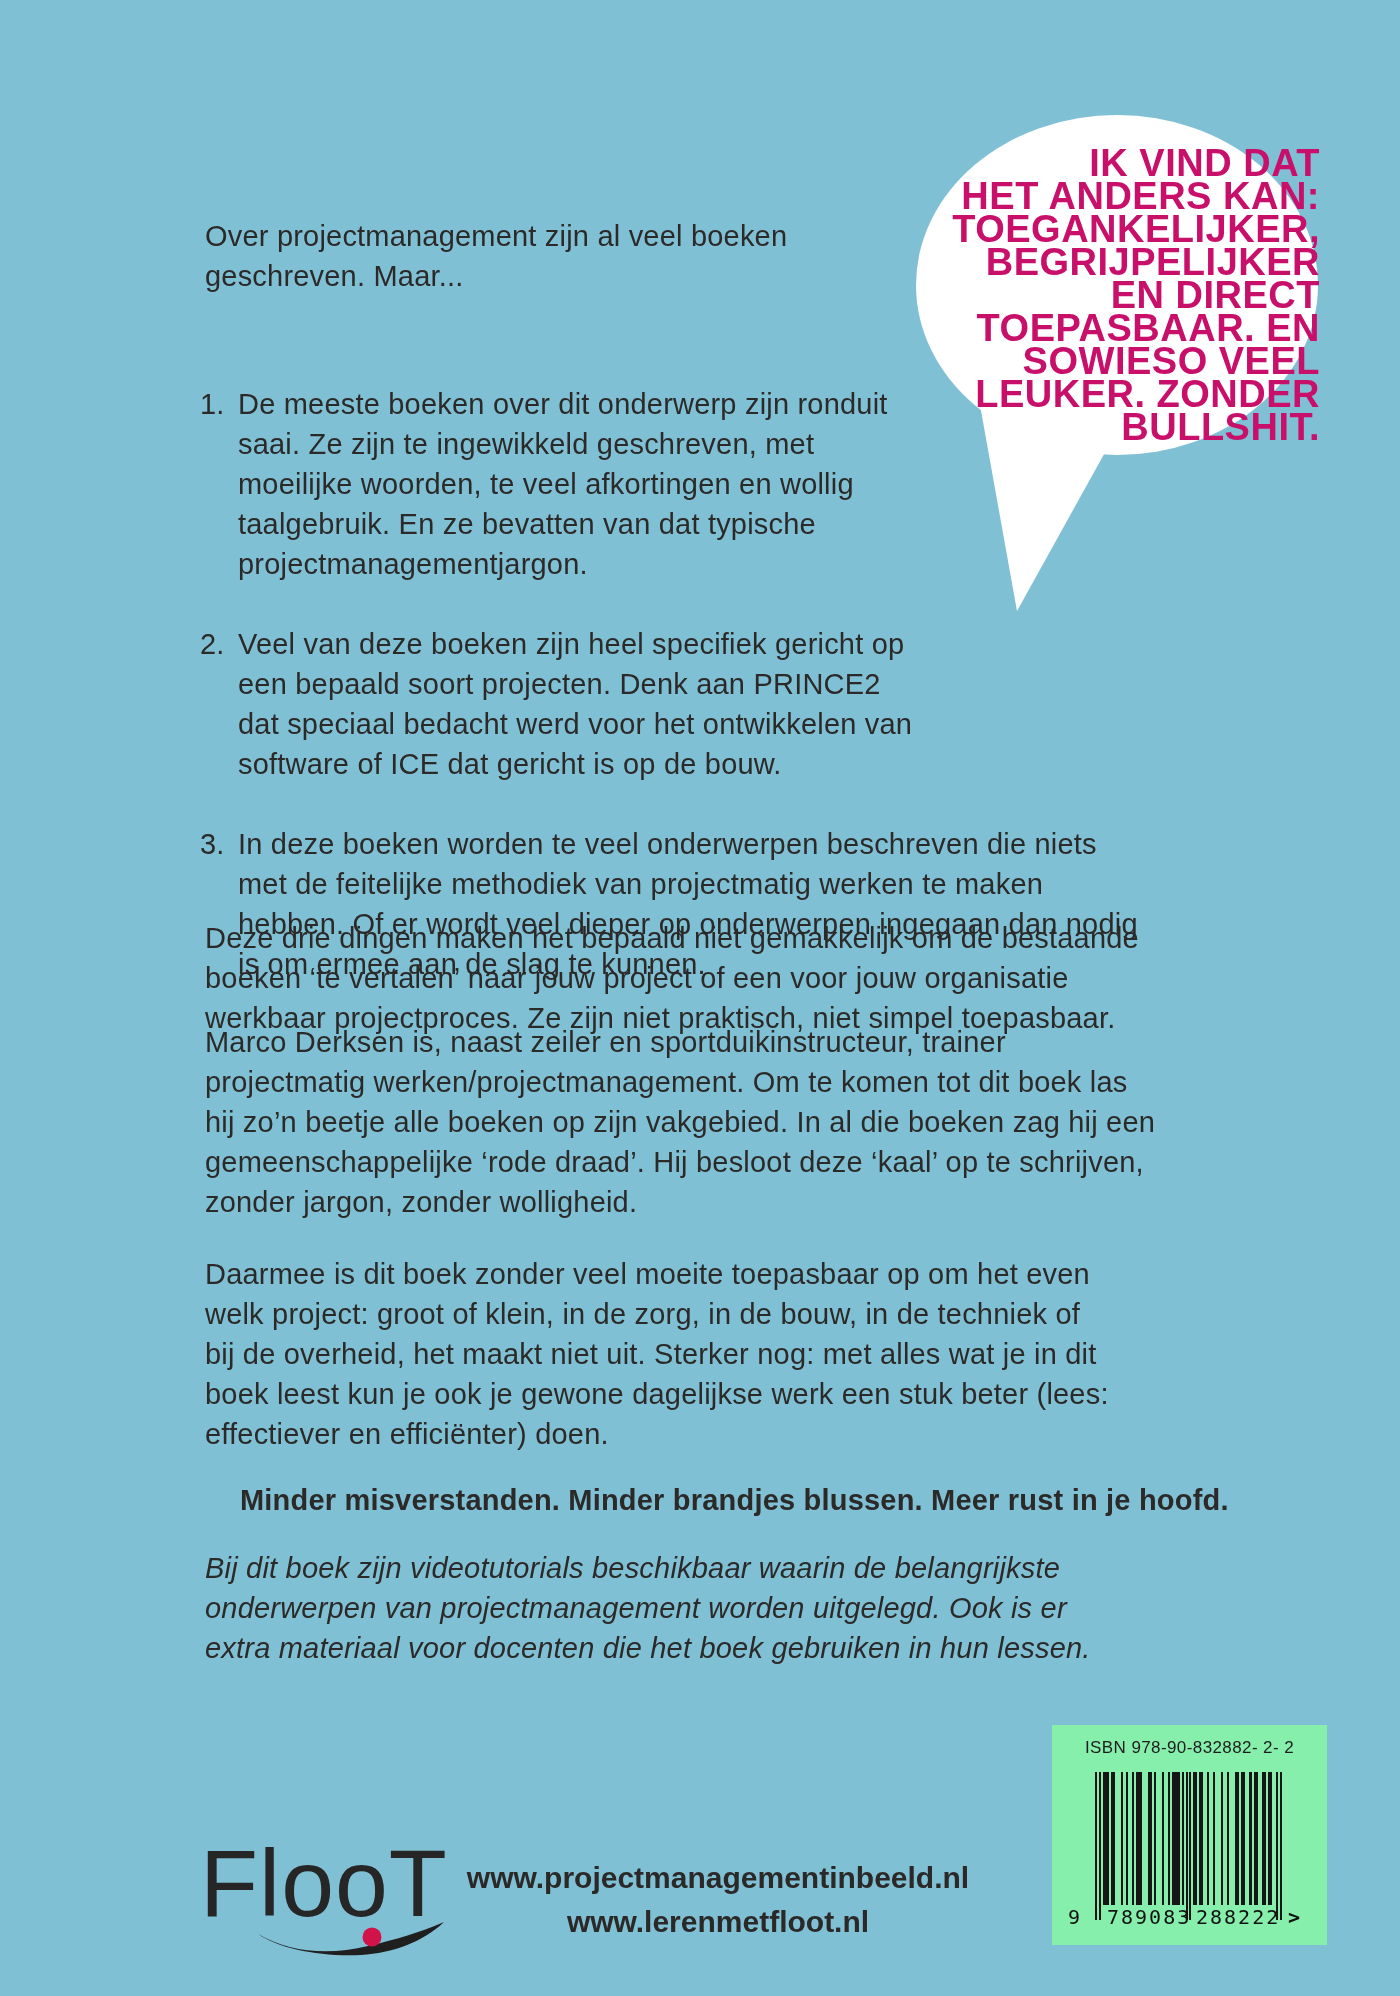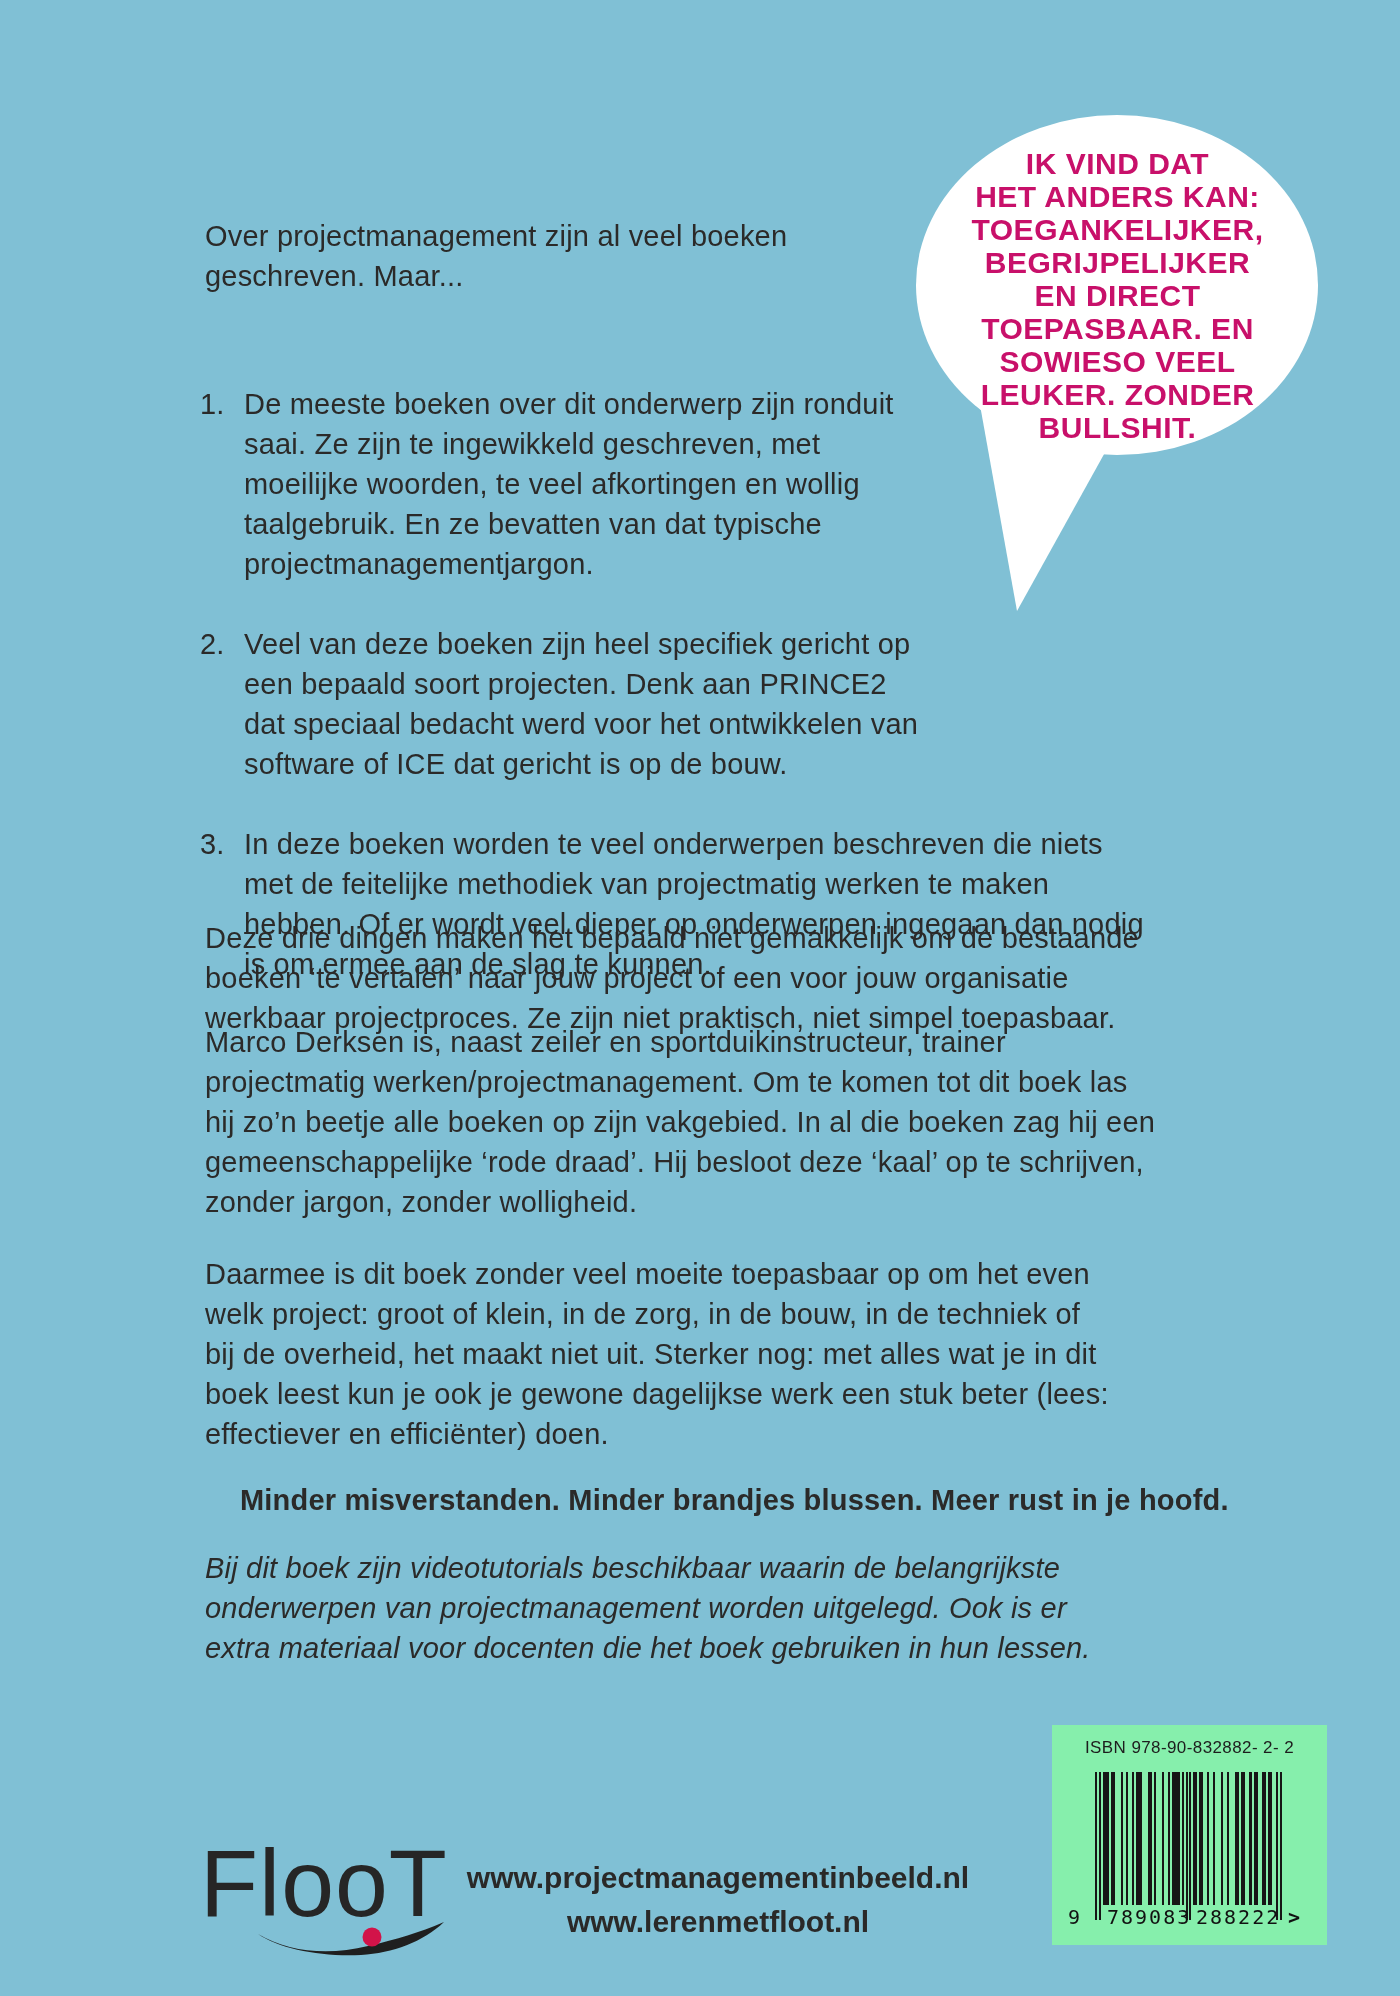--- a/index.html
+++ b/index.html
@@ -14,32 +14,32 @@
   }
   .abs{position:absolute;}
   .body-text{
     font-size:29px;line-height:40px;letter-spacing:.2px;
     white-space:pre-line;
   }
   .intro{left:205px;top:216px;width:1120px;}
   .numbered-list{left:200px;top:344px;width:1160px;}
   .list-item{display:flex;align-items:flex-start;}
   .list-num{flex:none;width:38px;}
-  .li-text{white-space:pre-line;margin-left:6px;}
+  .li-text{white-space:pre-line;}
   .p-deze{left:205px;top:870px;width:1150px;margin-top:48px;}
   .p-marco{left:205px;top:1022px;width:1160px;}
   .p-daarmee{left:205px;top:1254px;width:1160px;}
   .p-bold{left:205px;top:1480px;width:1170px;font-weight:700;margin-left:35px;}
   .p-italic{left:205px;top:1548px;width:1160px;font-style:italic;}
 
   .bubble-svg{left:880px;top:95px;}
   .bubble-text{
     left:915px;top:147px;width:405px;height:300px;
-    text-align:center;
-    font-weight:700;font-size:30px;line-height:33px;letter-spacing:.5px;
+    text-align:right;
+    font-weight:700;font-size:38px;line-height:33px;letter-spacing:.5px;
     color:var(--pink);
     white-space:pre-line;
   }
 
   .logo-text{
     left:200px;top:1836px;
     font-size:95px;line-height:1;letter-spacing:1px;
     color:#262626;
   }
   .logo-wave{left:256px;top:1922px;}

